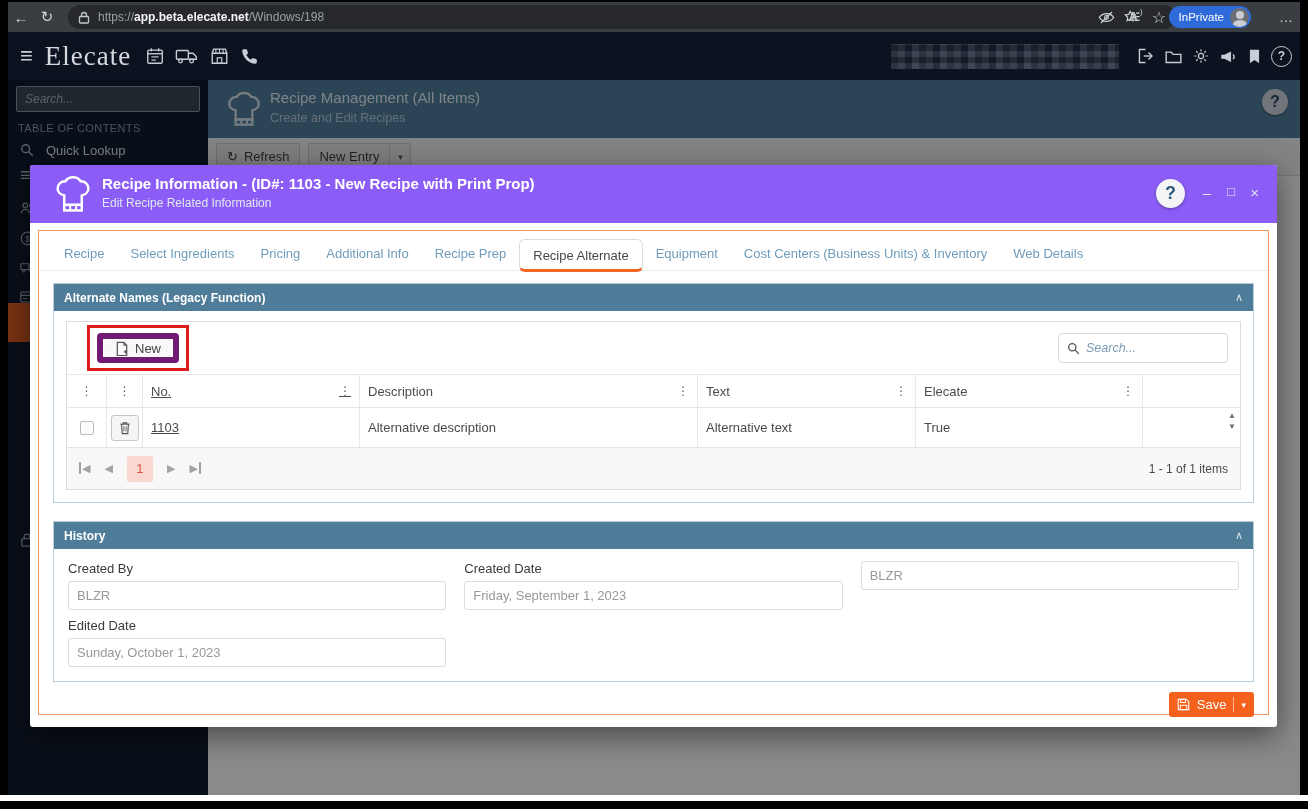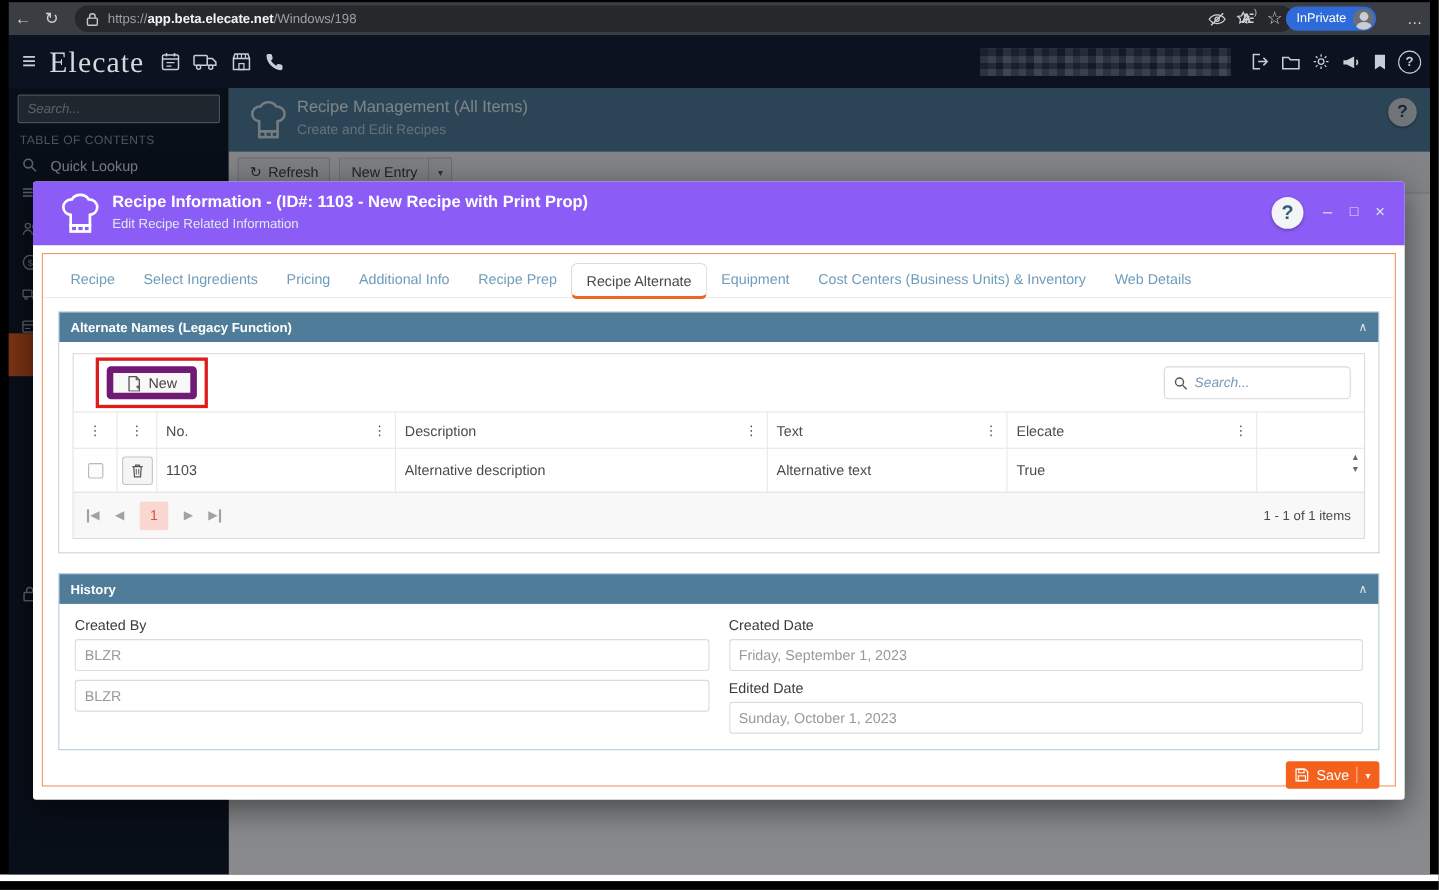--- a/index.html
+++ b/index.html
@@ -91,38 +91,38 @@
   .annotate { border:3px solid #dd1c1c; padding:5px 7px; margin-left:8px; }
   .new-btn { height:30px; background:#f8f8f8; border:6px solid #701a75; border-radius:4px; display:flex; align-items:center; gap:6px; font-size:13px; color:#444; padding:0 12px; cursor:pointer; }
   .grid-search { margin-left:auto; width:170px; height:30px; border:1px solid #d9d9d9; border-radius:4px; display:flex; align-items:center; padding:0 8px; gap:6px; }
   .grid-search input { border:none; outline:none; width:100%; font-size:12.5px; font-style:italic; color:#4a6a8a; }
   .grid-search input::placeholder { color:#7b9ab5; font-style:italic; }
 
   .grid-row { display:flex; align-items:stretch; border-top:1px solid #e6e6e6; }
   .gcell { display:flex; align-items:center; padding:0 8px; border-right:1px solid #e9e9e9; font-size:13px; color:#4a4a4a; }
   .gcell:last-child { border-right:none; }
   .c1 { width:40px; justify-content:center; } .c2 { width:36px; justify-content:center; padding:0 2px; }
-  .c3 { width:217px; } .c4 { width:338px; } .c5 { width:218px; } .c6 { width:227px; } .c7 { flex:1; justify-content:flex-end; position:relative; }
+  .c3 { width:217px;text-decoration:underline; } .c4 { width:338px; } .c5 { width:218px; } .c6 { width:227px; } .c7 { flex:1; justify-content:flex-end; position:relative; }
   .ghead { height:33px; background:#fff; }
   .ghead .gcell { color:#4c4c4c; }
   .kebab { margin-left:auto; color:#565656; font-size:12px; cursor:pointer; }
   .c1 .kebab, .c2 .kebab { margin-left:0; }
   .gdata { height:40px; background:#fff; }
   .checkbox { width:14px; height:14px; border:1px solid #b9b9b9; border-radius:2px; background:#fcfcfc; cursor:pointer; }
   .trash-btn { width:28px; height:26px; background:#f5f5f5; border:1px solid #c6c6c6; border-radius:3px; display:flex; align-items:center; justify-content:center; cursor:pointer; }
   .spinner { position:absolute; right:4px; top:4px; display:flex; flex-direction:column; gap:3px; color:#6b6b6b; font-size:8px; line-height:8px; text-align:center; cursor:pointer; }
   .pager { height:42px; background:#f8f8f8; border-top:1px solid #e3e3e3; display:flex; align-items:center; padding:0 12px; }
   .pg-arrow { color:#a2a2a2; font-size:11px; margin-right:14px; cursor:pointer; }
   .pg-first, .pg-last { position:relative; }
   .pg-first:before { content:""; border-left:2px solid #a2a2a2; margin-right:1px; }
   .pg-last:after { content:""; border-right:2px solid #a2a2a2; margin-left:1px; }
   .pg-page { width:26px; height:26px; background:#fbd7d1; color:#d95445; border-radius:2px; font-size:13px; display:flex; align-items:center; justify-content:center; margin-right:14px; cursor:pointer; }
   .pg-info { margin-left:auto; font-size:12px; color:#4a4a4a; }
 
-  .history-body { padding:12px 14px 14px 14px; display:grid; grid-template-columns:1fr 1fr; column-gap:18px; row-gap:8px; }
+  .history-body { padding:12px 14px 14px 14px; display:grid; grid-template-columns:1fr 1fr 1fr; column-gap:18px; row-gap:8px; }
   .field-label { font-size:13px; color:#3b3b3b; margin-bottom:5px; }
   .field-input { width:100%; height:29px; border:1px solid #dcdcdc; border-radius:3px; padding:0 8px; font-size:13px; color:#999; background:#fff; }
 
   .save-row { display:flex; justify-content:flex-end; padding:10px 14px 0 0; }
   .save-btn { background:#f4611c; border:none; border-radius:3px; color:#fff; font-size:13px; height:25px; display:flex; align-items:center; gap:7px; padding:0 8px; cursor:pointer; }
   .save-divider { width:1px; height:15px; background:rgba(255,255,255,.55); }
   .save-caret { font-size:9px; }
 
   svg { display:block; }
 </style>

